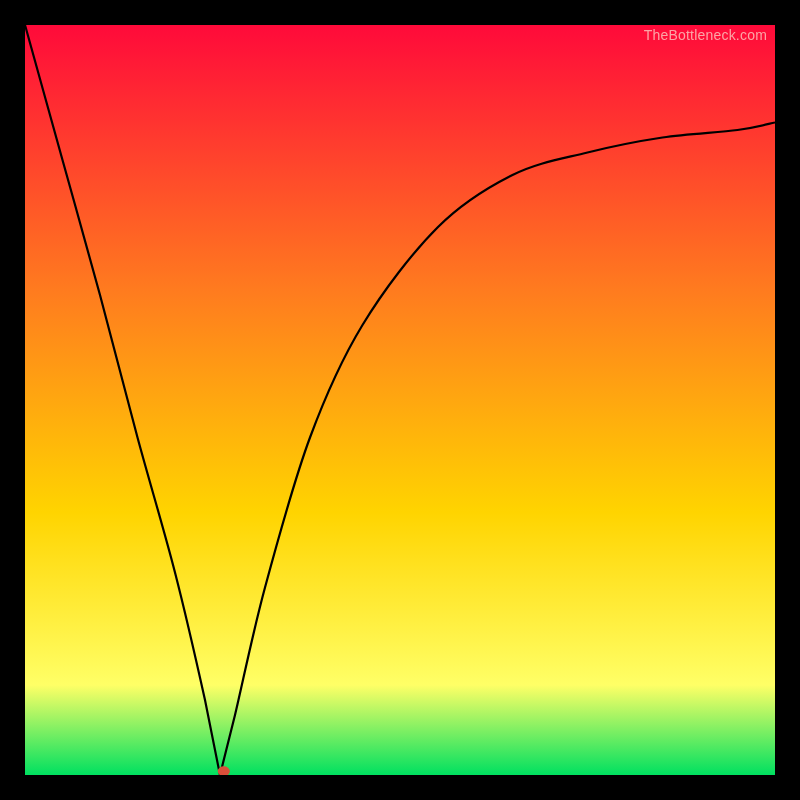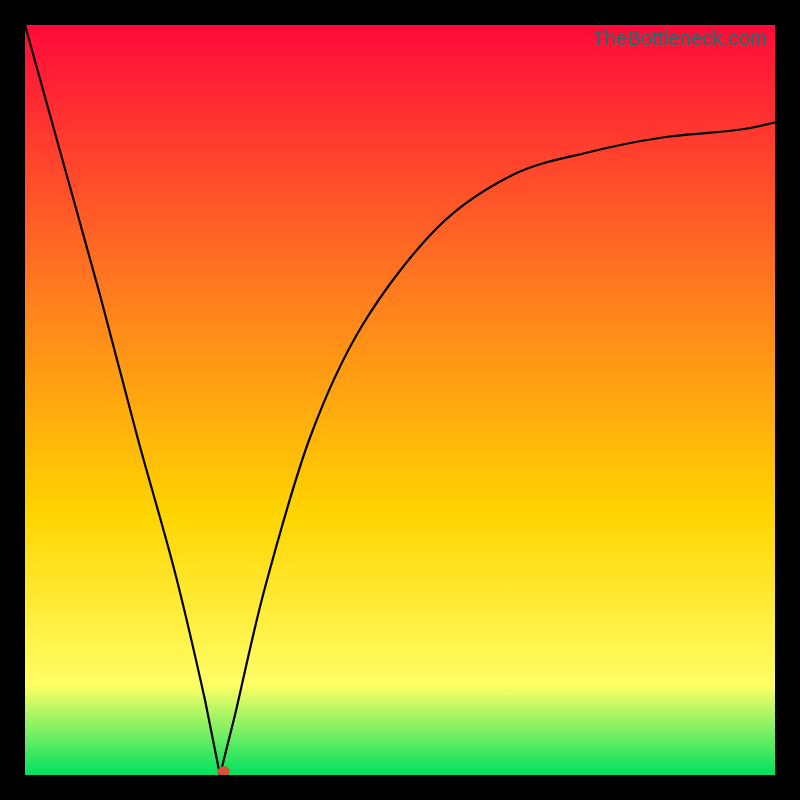--- a/index.html
+++ b/index.html
@@ -24,22 +24,22 @@
     left: 25px;
     top: 25px;
     width: 750px;
     height: 750px;
     overflow: hidden;
   }
   .watermark {
     position: absolute;
     top: 2px;
     right: 8px;
-    color: #0f766e;
-    font-size: 20px;
+    color: #fca5a5;
+    font-size: 14px;
     font-weight: 500;
     letter-spacing: 0.2px;
     user-select: none;
   }
   svg { display: block; }
 </style>
 </head>
 <body>
 
 <div class="frame">

